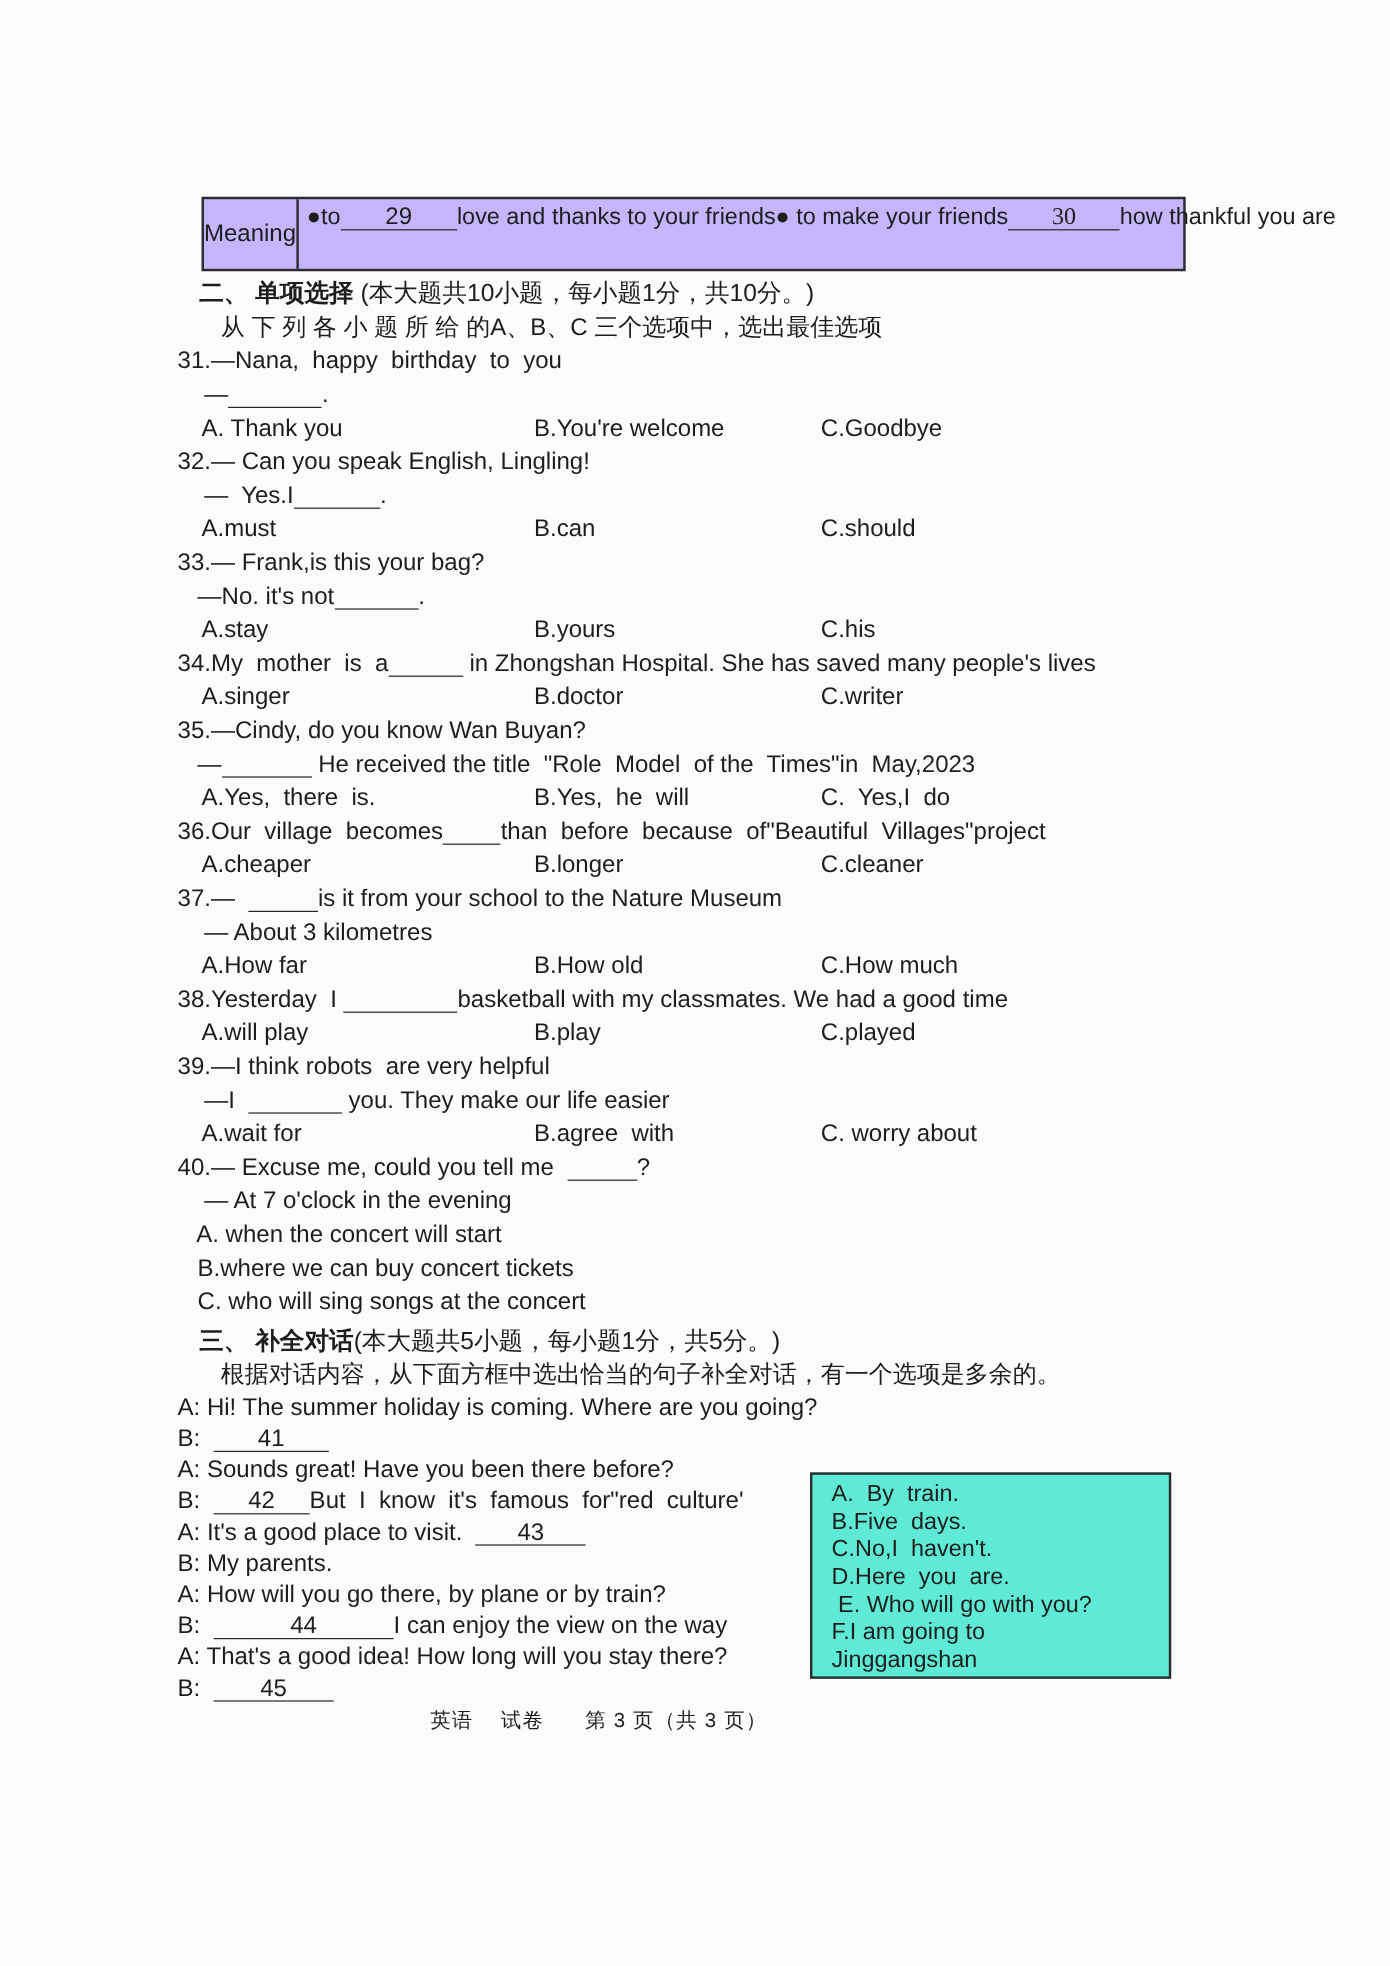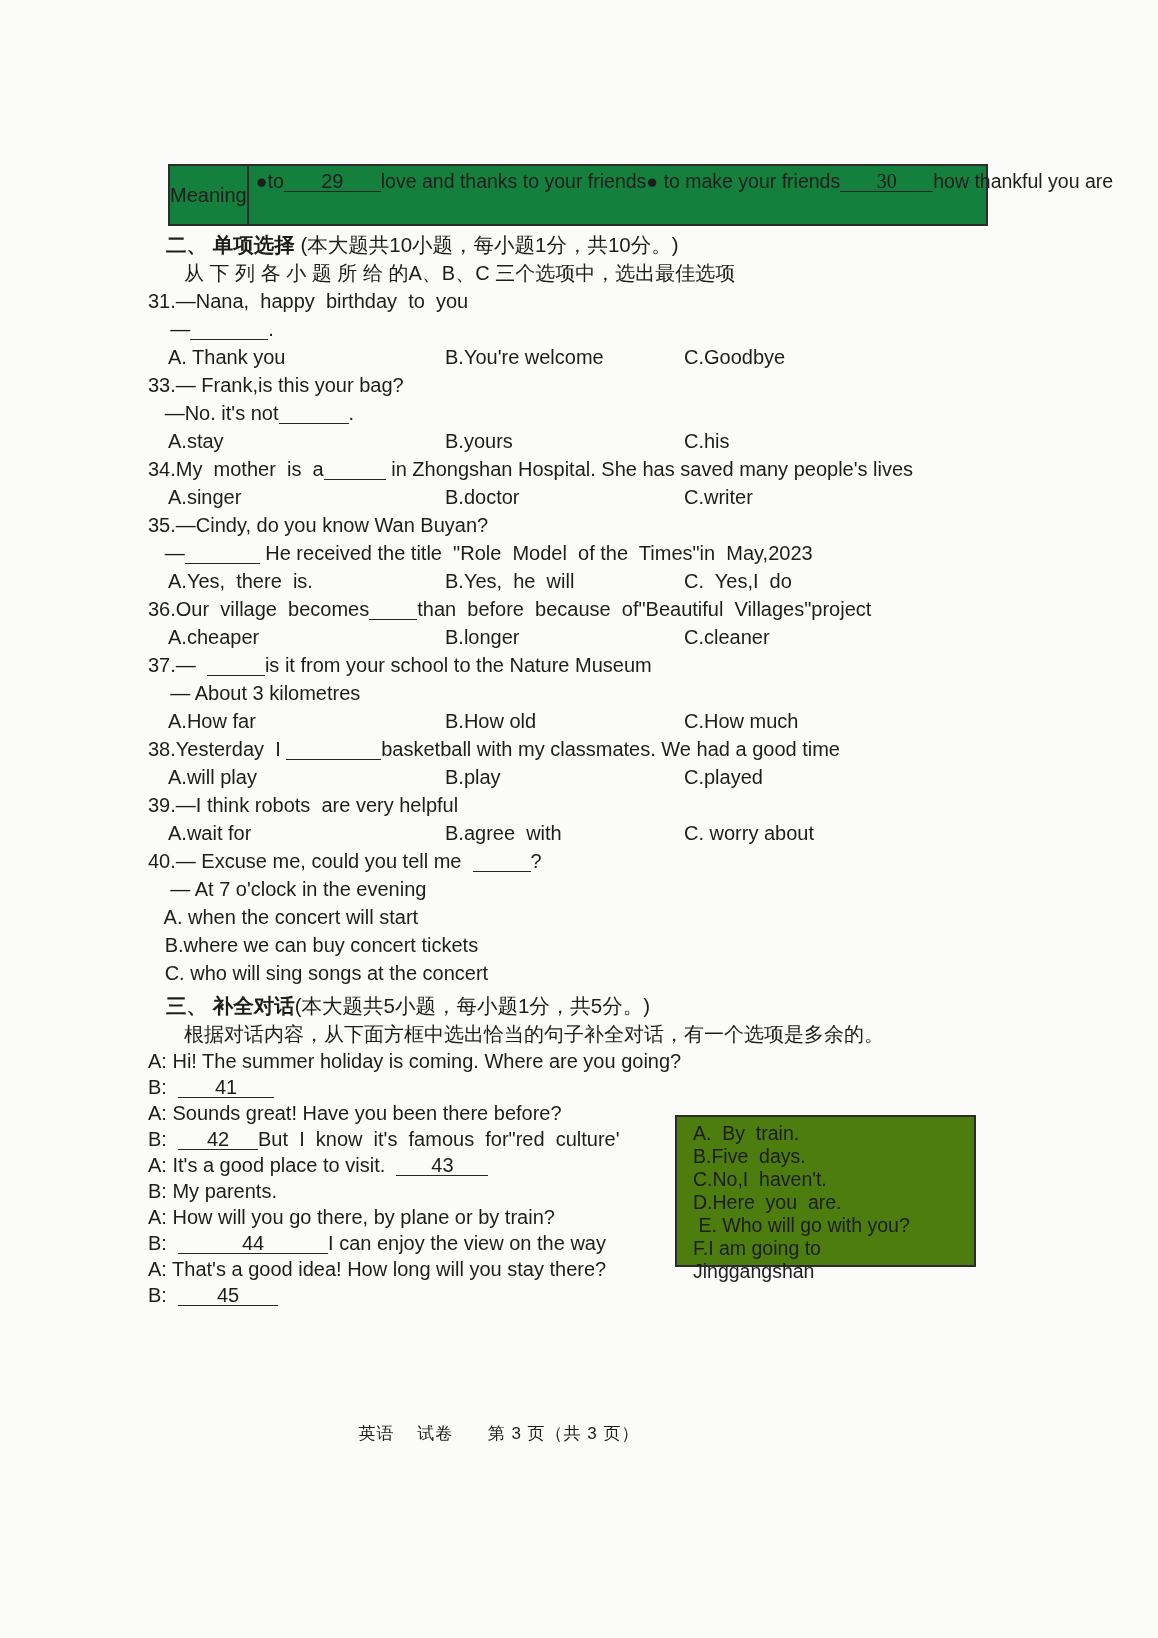--- a/index.html
+++ b/index.html
@@ -4,43 +4,43 @@
 <style>
   html,body{margin:0;padding:0;}
   body{
     width:1158px;height:1638px;position:relative;overflow:hidden;
     background:#fbfbf9;color:#1d1d1d;
     font-family:"Liberation Sans","DejaVu Sans",sans-serif;
   }
   .content{position:absolute;left:148px;top:0;width:990px;}
   
   .mtable{margin-top:164px;margin-left:20px;width:820px;height:62px;
-    border:2px solid #2c2c2c;display:flex;box-sizing:border-box;background:#15803d;}
+    border:2px solid #2c2c2c;display:flex;box-sizing:border-box;background:#c4b5fd;}
   .mtable .hcell{width:230px;border-right:2px solid #2c2c2c;display:flex;
     align-items:center;justify-content:center;font-size:20px;}
   .mtable .bcell{flex:1;padding:1px 0 1px 7px;display:flex;flex-direction:row;justify-content:center;}
   .tline{font-size:19.5px;line-height:28px;white-space:pre;}
   
   .sec-heading{margin-top:5px;font-size:20.5px;line-height:28px;white-space:pre;margin-left:18px;}
   .sec-heading .lbl{font-weight:bold;}
   .instruction{font-size:20px;line-height:28px;padding-left:36px;white-space:pre;}
   
   .line{font-size:20px;line-height:28px;white-space:pre;}
   .opts{display:flex;font-size:20px;line-height:28px;padding-left:20px;white-space:pre;}
   .opts .oa{width:277px;}
   .opts .ob{width:239px;}
   .opts .oc{flex:1;}
   
   .blank{display:inline-block;border-bottom:1.8px solid #262626;text-align:center;
     font-size:20px;line-height:20px;}
   
   .dialogue{position:relative;}
   .dialogue .line{line-height:26px;}
-  .obox{position:absolute;left:527px;top:67px;width:301px;height:152px;
-    border:2px solid #2c2c2c;box-sizing:border-box;padding:5px 6px 8px 16px;background:#4d7c0f;}
+  .obox{position:absolute;left:527px;top:67px;width:301px;height:172px;
+    border:2px solid #2c2c2c;box-sizing:border-box;padding:5px 6px 8px 16px;background:#5eead4;}
   .obox .bline{font-size:19.5px;line-height:23px;white-space:pre;}
   .footer{position:absolute;top:1422px;left:0;width:998px;text-align:center;
     font-size:17px;letter-spacing:1px;white-space:pre;}
 </style>
 </head>
 <body>
 
 <div class="content">
 
   <div class="mtable">
@@ -54,20 +54,25 @@
   </div>
 
   <div class="sec-heading"><span class="lbl">二、 单项选择</span><span> (本大题共10小题，每小题1分，共10分。)</span></div>
   <div class="instruction">从 下 列 各 小 题 所 给 的A、B、C 三个选项中，选出最佳选项</div>
 
   <div id="questions">
       <div>
         <div class="line"><span>31.—Nana,  happy  birthday  to  you</span></div>
         <div class="line"><span>    —</span><span class="blank" style="width: 78px;">&nbsp;</span><span>.</span></div>
         <div class="opts"><span class="oa">A. Thank you</span><span class="ob">B.You're welcome</span><span class="oc">C.Goodbye</span></div>
+      </div>
+      <div>
+        <div class="line"><span>32.— Can you speak English, Lingling!</span></div>
+        <div class="line"><span>    —  Yes.I</span><span class="blank" style="width: 72px;">&nbsp;</span><span>.</span></div>
+        <div class="opts"><span class="oa">A.must</span><span class="ob">B.can</span><span class="oc">C.should</span></div>
       </div>
       <div>
         <div class="line"><span>33.— Frank,is this your bag?</span></div>
         <div class="line"><span>   —No. it's not</span><span class="blank" style="width: 70px;">&nbsp;</span><span>.</span></div>
         <div class="opts"><span class="oa">A.stay</span><span class="ob">B.yours</span><span class="oc">C.his</span></div>
       </div>
       <div>
         <div class="line"><span>34.My  mother  is  a</span><span class="blank" style="width: 62px;">&nbsp;</span><span> in Zhongshan Hospital. She has saved many people's lives</span></div>
         <div class="opts"><span class="oa">A.singer</span><span class="ob">B.doctor</span><span class="oc">C.writer</span></div>
       </div>
@@ -84,20 +89,21 @@
         <div class="line"><span>37.—  </span><span class="blank" style="width: 58px;">&nbsp;</span><span>is it from your school to the Nature Museum</span></div>
         <div class="line"><span>    — About 3 kilometres</span></div>
         <div class="opts"><span class="oa">A.How far</span><span class="ob">B.How old</span><span class="oc">C.How much</span></div>
       </div>
       <div>
         <div class="line"><span>38.Yesterday  I </span><span class="blank" style="width: 95px;">&nbsp;</span><span>basketball with my classmates. We had a good time</span></div>
         <div class="opts"><span class="oa">A.will play</span><span class="ob">B.play</span><span class="oc">C.played</span></div>
       </div>
       <div>
         <div class="line"><span>39.—I think robots  are very helpful</span></div>
+        <div class="line"><span>    —I  </span><span class="blank" style="width: 78px;">&nbsp;</span><span> you. They make our life easier</span></div>
         <div class="opts"><span class="oa">A.wait for</span><span class="ob">B.agree  with</span><span class="oc">C. worry about</span></div>
       </div>
       <div>
         <div class="line"><span>40.— Excuse me, could you tell me  </span><span class="blank" style="width: 58px;">&nbsp;</span><span>?</span></div>
         <div class="line"><span>    — At 7 o'clock in the evening</span></div>
         <div class="line"><span>   A. when the concert will start</span></div>
         <div class="line"><span>   B.where we can buy concert tickets</span></div>
         <div class="line"><span>   C. who will sing songs at the concert</span></div>
       </div>
     </div>

